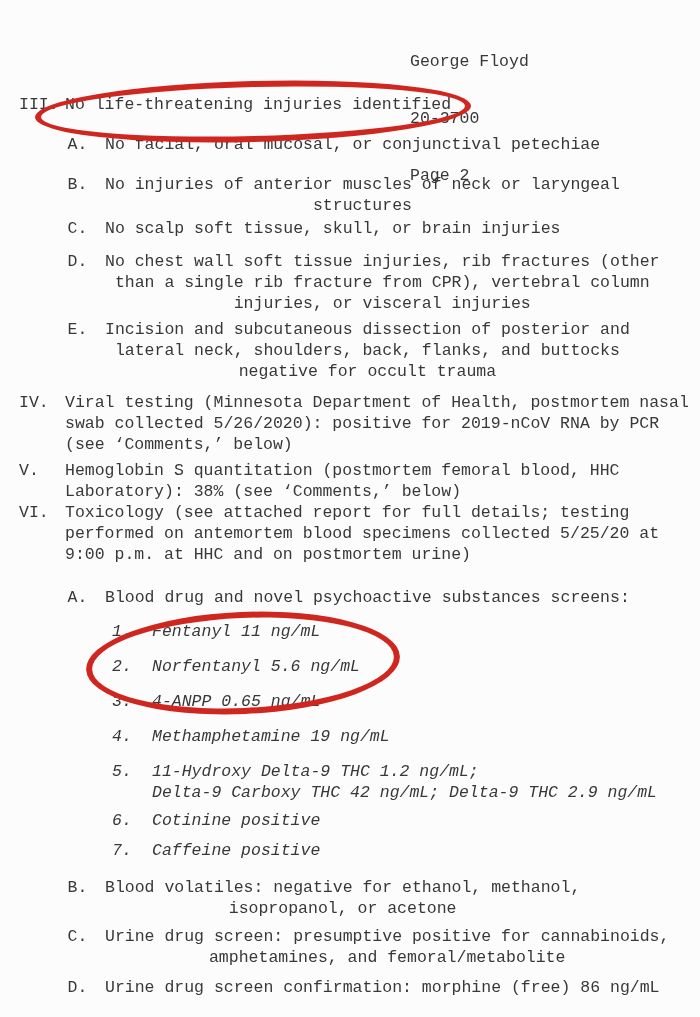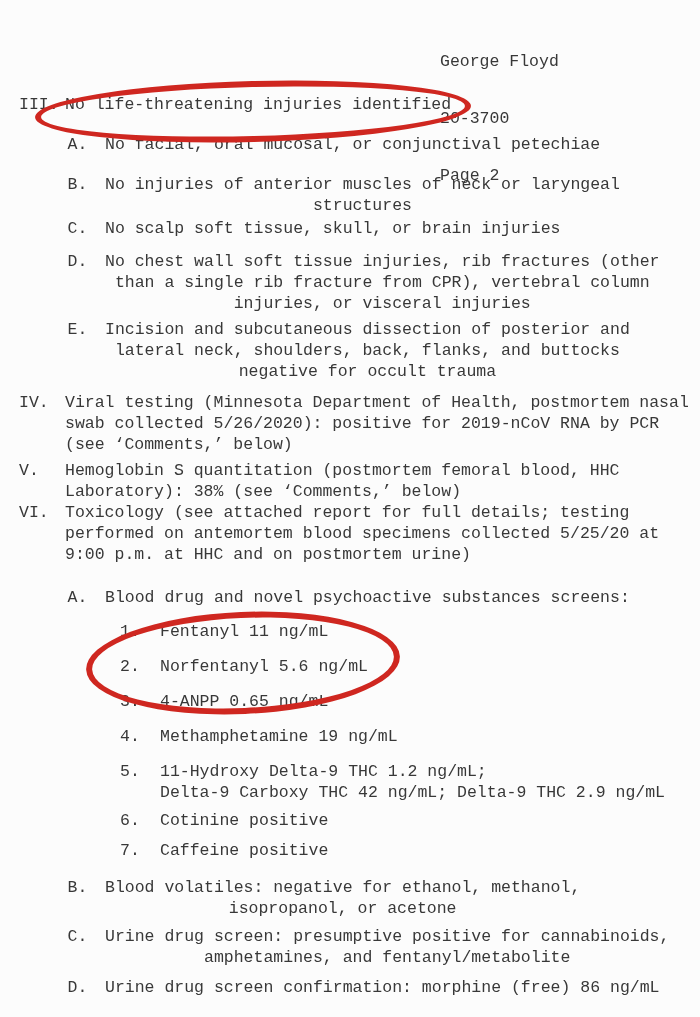--- a/index.html
+++ b/index.html
@@ -11,22 +11,22 @@
   }
   .row{position:absolute;white-space:nowrap;}
   .lbl{display:inline-block;vertical-align:top;white-space:pre;}
   .txt{display:inline-block;vertical-align:top;white-space:pre;}
   .lbl-roman{width:46px;margin-left:16px;}
   .lbl-letter{width:55px;}
   .lbl-num{width:40px;}
   
   .col-roman{left:3px;}
   .col-letter{left:50px;text-align:center;}
-  .col-num{left:120px;}
-  .header{position:absolute;left:440px;top:14px;line-height:19px;white-space:pre;font-family:Liberation Mono, monospace;}
+  .col-num{left:112px;font-style:italic;}
+  .header{position:absolute;left:410px;top:14px;line-height:19px;white-space:pre;font-family:Liberation Mono, monospace;}
   .oval{
     position:absolute;border:6px solid #cf2720;border-radius:50%;
     pointer-events:none;z-index:5;
   }
   #oval-heading{left:35px;top:81px;width:424px;height:49px;transform:rotate(-1.5deg);}
   #oval-fentanyl{left:86px;top:612px;width:302px;height:90px;transform:rotate(-2.5deg);}
 </style>
 </head>
 <body style="background: rgb(252, 252, 252); color: rgb(56, 56, 56);">
 
@@ -104,20 +104,20 @@
 <div class="row col-num" style="top:840px">
   <span class="lbl lbl-num">7.</span><span class="txt">Caffeine positive</span>
 </div>
 
 <div class="row col-letter" style="top:877px">
   <span class="lbl lbl-letter">B.</span><span class="txt">Blood volatiles: negative for ethanol, methanol,
 isopropanol, or acetone</span>
 </div>
 <div class="row col-letter" style="top:926px">
   <span class="lbl lbl-letter">C.</span><span class="txt">Urine drug screen: presumptive positive for cannabinoids,
-amphetamines, and fentanyl/metabolite</span>
+amphetamines, and femoral/metabolite</span>
 </div>
 <div class="row col-letter" style="top:977px">
   <span class="lbl lbl-letter">D.</span><span class="txt">Urine drug screen confirmation: morphine (free) 86 ng/mL</span>
 </div>
 
 <div class="oval" id="oval-heading" style="border-color: rgb(207, 39, 32);"></div>
 <div class="oval" id="oval-fentanyl" style="border-color: rgb(207, 39, 32);"></div>
 
 </body></html>

